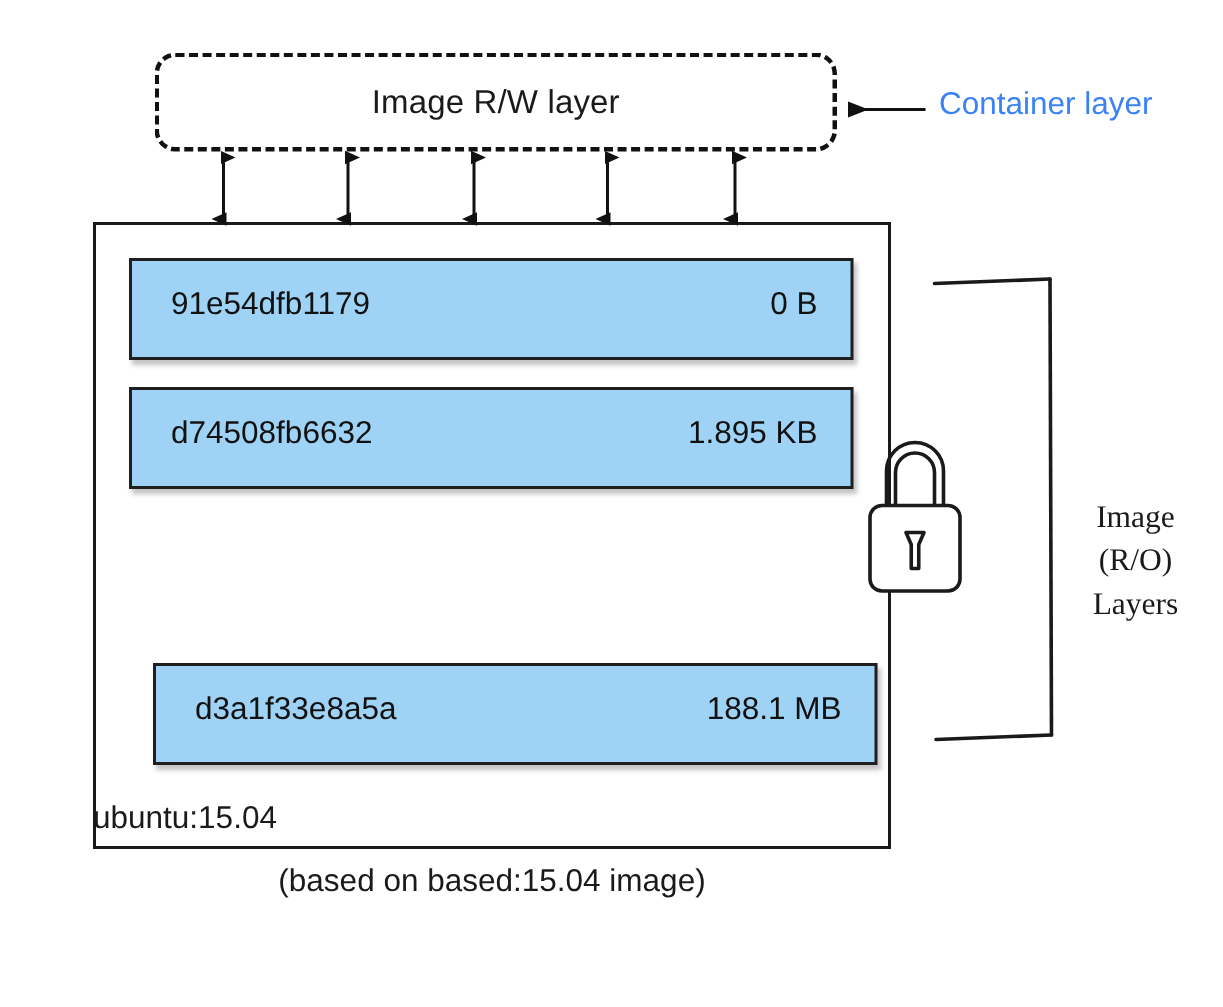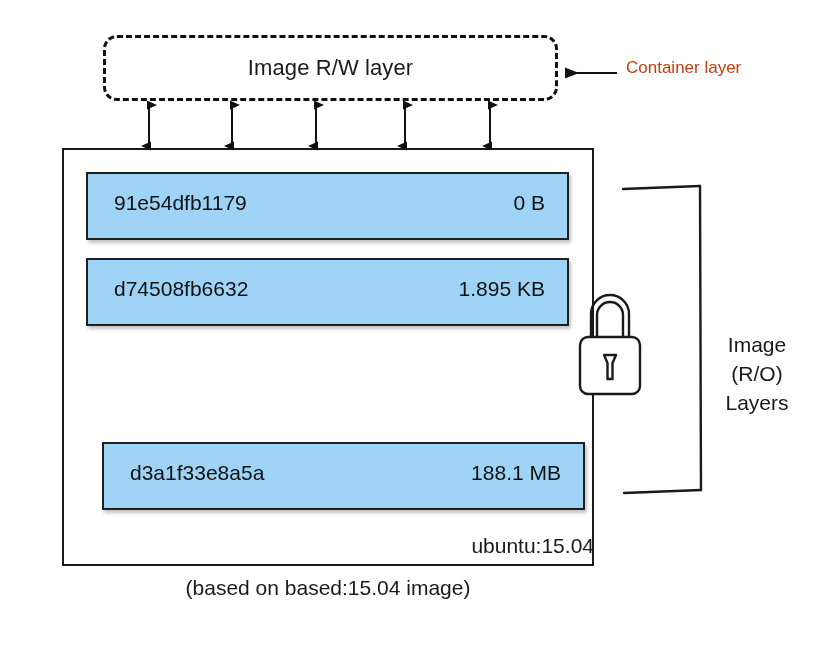--- a/index.html
+++ b/index.html
@@ -59,21 +59,21 @@
     height: 418px;
     border: 2.5px solid #1a1a1a;
     box-sizing: border-box;
     background: #ffffff;
   }
   .image-name {
     position: absolute;
     left: 62px;
     top: 534px;
     width: 532px;
-    text-align: right;
+    text-align: left;
     font-size: 21px;
     color: #1a1a1a;
   }
 
   
   .layer {
     position: absolute;
     left: 86px;
     width: 483px;
     height: 68px;
@@ -95,33 +95,34 @@
   #layer-0 { top: 172px; }
   #layer-1 { top: 258px; }
   #layer-2 { top: 345px; }
   #layer-3 { top: 442px; margin-left: 16px; }
 
   
   .container-layer-label {
     position: absolute;
     left: 626px;
     top: 58px;
-    font-size: 17px;
-    color: #c2410c;
+    font-size: 21px;
+    color: #3b82f6;
     white-space: nowrap;
   }
   .image-layers-label {
     position: absolute;
     left: 705px;
     top: 330px;
     width: 104px;
     text-align: center;
     font-size: 21px;
     line-height: 29px;
     color: #1a1a1a;
+    font-family: Liberation Serif, serif;
   }
 
   
   .caption {
     position: absolute;
     left: 62px;
     top: 573px;
     width: 532px;
     text-align: center;
     font-size: 21px;

